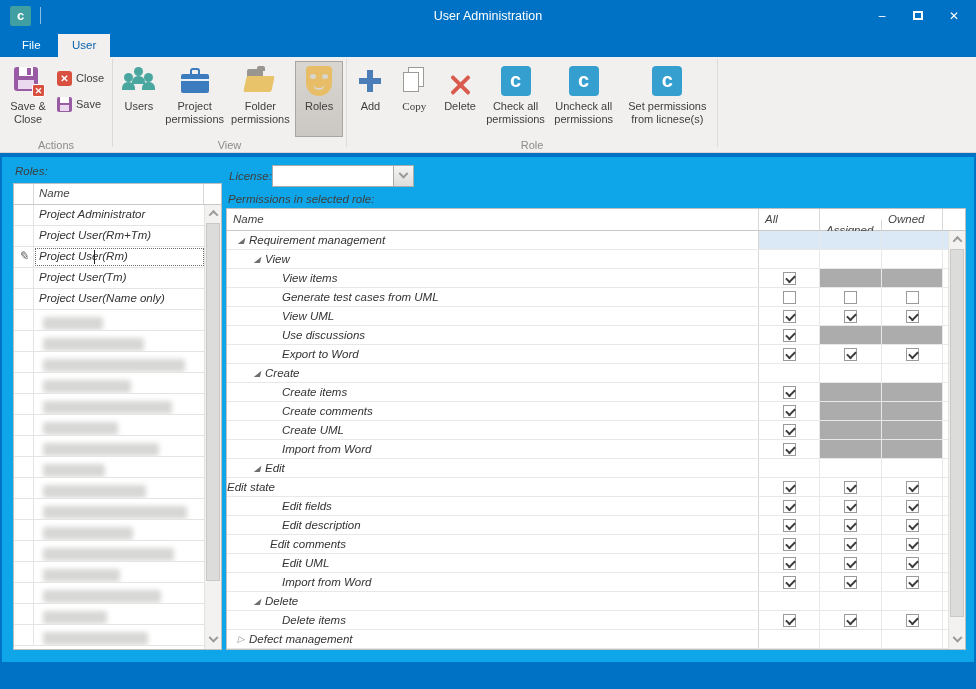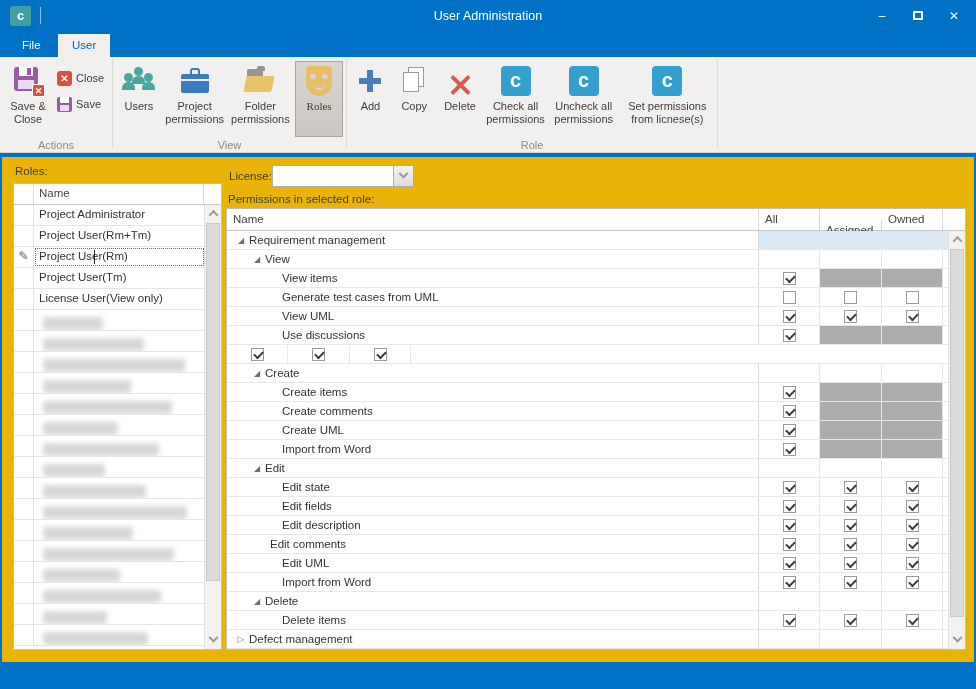--- a/index.html
+++ b/index.html
@@ -28,21 +28,21 @@
   
   .ribbon { position:absolute; left:0; top:57px; right:0; height:96px; background:#F1F0EF; border-bottom:1px solid #D8D5D1; }
   .ribbon-inner { position:absolute; left:0; top:0; right:0; bottom:0; display:flex; }
   .rgroup { position:relative; height:100%; padding:3px 2px 14px 2px; display:flex; align-items:flex-start; }
   .rgroup-label { position:absolute; left:0; right:0; bottom:1px; text-align:center; font-size:11px; color:#8D8B88; }
   .gsep { width:1px; height:88px; margin-top:2px; background:#DCDAD6; }
 
   .bigbtn { height:76px; margin:1px 1px; display:flex; flex-direction:column; align-items:center; border:1px solid transparent; }
   .bigbtn .bicon { height:34px; display:flex; align-items:center; justify-content:center; margin-top:2px; }
   .bigbtn .blabel { font-size:11px; color:#3F3E3C; text-align:center; line-height:13px; margin-top:2px; }
-  .bigbtn.selected { background:linear-gradient(#D9D5D0,#CBC8C3); border:1px solid #A9A6A1;font-family:Liberation Serif, serif; }
+  .bigbtn.selected { background:linear-gradient(#D9D5D0,#CBC8C3); border:1px solid #A9A6A1; }
 
   .smallcol { display:flex; flex-direction:column; justify-content:flex-start; gap:6px; padding-top:8px; }
   .smallbtn { display:flex; align-items:center; gap:4px; height:20px; padding:0 3px; font-size:11px; color:#3F3E3C; }
 
   
   .ic { display:inline-block; }
   .clogo { width:30px; height:30px; background:#35A0D0; border-radius:4px; color:#fff; font-weight:bold;
            font-size:20px; text-align:center; line-height:28px; }
   .plus { position:relative; width:26px; height:26px; }
   .plus::before, .plus::after { content:""; position:absolute; background:#4B7DB8; }
@@ -88,21 +88,21 @@
   .savecl .fd { position:absolute; left:0; top:0; width:24px; height:24px; background:#9A5BA5; border-radius:3px; }
   .savecl .fd::before { content:""; position:absolute; left:5px; top:0; width:14px; height:9px; background:#fff; }
   .savecl .fd::after { content:""; position:absolute; left:13px; top:1px; width:4px; height:7px; background:#9A5BA5; }
   .savecl .lbl { position:absolute; left:4px; top:13px; width:16px; height:9px; background:#EBD9EF; }
   .savecl .badge { position:absolute; right:-3px; bottom:-2px; width:13px; height:13px; background:#D9503F; border-radius:2px;
                    color:#fff; font-size:9px; font-weight:bold; text-align:center; line-height:13px; border:1px solid #fff; }
 
   .blue-line { position:absolute; left:0; top:154px; right:0; height:3px; background:#0072C6; }
 
   
-  .content { position:absolute; left:2px; right:2px; top:157px; height:505px; background:#eab308; }
+  .content { position:absolute; left:2px; right:2px; top:157px; height:505px; background:#0ea5e9;font-style:italic; }
   .panel-label { position:absolute; font-size:11.5px; color:#3F3E3C; }
 
   
   .roles-grid { position:absolute; left:11px; top:26px; width:209px; height:467px; background:#fff; border:1px solid #BFBFBD; }
   .rg-header { display:flex; height:21px; border-bottom:1px solid #C9C9C7; background:#fff; }
   .rg-header .ind { width:20px; border-right:1px solid #D8D8D6; }
   .rg-header .nm { flex:1; padding:3px 5px; color:#444; border-right:1px solid #D8D8D6; }
   .rg-header .fill { width:17px; }
   .rg-body { position:absolute; left:0; top:21px; right:0; bottom:0; overflow:hidden; }
   .role-row { display:flex; height:21px; width:191px; border-bottom:1px solid #E4E4E2; background:#fff; }
@@ -244,21 +244,21 @@
       </div>
       <div class="gsep"></div>
 
       <div class="rgroup" style="width:370px;">
         <div class="bigbtn" style="width:42px;">
           <div class="bicon">
               <span class="ic plus"></span>
             </div>
           <div class="blabel">Add</div>
         </div>
-        <div class="bigbtn" style="width:44px;">
+        <div class="bigbtn" style="width:44px;font-family:Liberation Serif, serif;">
           <div class="bicon">
             <span class="ic copyic">
                 <span class="pg pg1"></span>
                 <span class="pg pg2"></span>
               </span>
           </div>
           <div class="blabel">Copy</div>
         </div>
         <div class="bigbtn" style="width:46px;">
           <div class="bicon">
@@ -313,21 +313,21 @@
           <div class="role-row">
             <div class="ind">✎</div>
             <div class="nm editing">Project User(Rm)<span class="caret"></span></div>
           </div>
           <div class="role-row">
             <div class="ind"></div>
             <div class="nm">Project User(Tm)</div>
           </div>
           <div class="role-row">
             <div class="ind"></div>
-            <div class="nm">License User(View only)</div>
+            <div class="nm">Project User(Name only)</div>
           </div>
           <div class="role-row">
             <div class="ind"></div>
             <div class="nm">
               <div class="blurline" style="width: 60px;"></div>
             </div>
           </div>
           <div class="role-row">
             <div class="ind"></div>
             <div class="nm">
@@ -514,20 +514,23 @@
               <span>Use discussions</span>
             </div>
             <div class="pcell all">
               <span class="cb checked"></span>
             </div>
             <div class="pcell assigned disabled"></div>
             <div class="pcell owned disabled"></div>
             <div class="pfill"></div>
           </div>
           <div class="prow">
+            <div class="pname" style="padding-left: 55px;">
+              <span>Export to Word</span>
+            </div>
             <div class="pcell all">
               <span class="cb checked"></span>
             </div>
             <div class="pcell assigned">
               <span class="cb checked"></span>
             </div>
             <div class="pcell owned">
               <span class="cb checked"></span>
             </div>
             <div class="pfill"></div>
@@ -590,21 +593,21 @@
             <div class="pname" style="padding-left: 22px;">
               <span class="exp open">◢</span>
               <span>Edit</span>
             </div>
             <div class="pcell all"></div>
             <div class="pcell assigned"></div>
             <div class="pcell owned"></div>
             <div class="pfill"></div>
           </div>
           <div class="prow">
-            <div class="pname" style="padding-left: 55px;">
+            <div class="pname" style="">
               <span>Edit state</span>
             </div>
             <div class="pcell all">
               <span class="cb checked"></span>
             </div>
             <div class="pcell assigned">
               <span class="cb checked"></span>
             </div>
             <div class="pcell owned">
               <span class="cb checked"></span>

